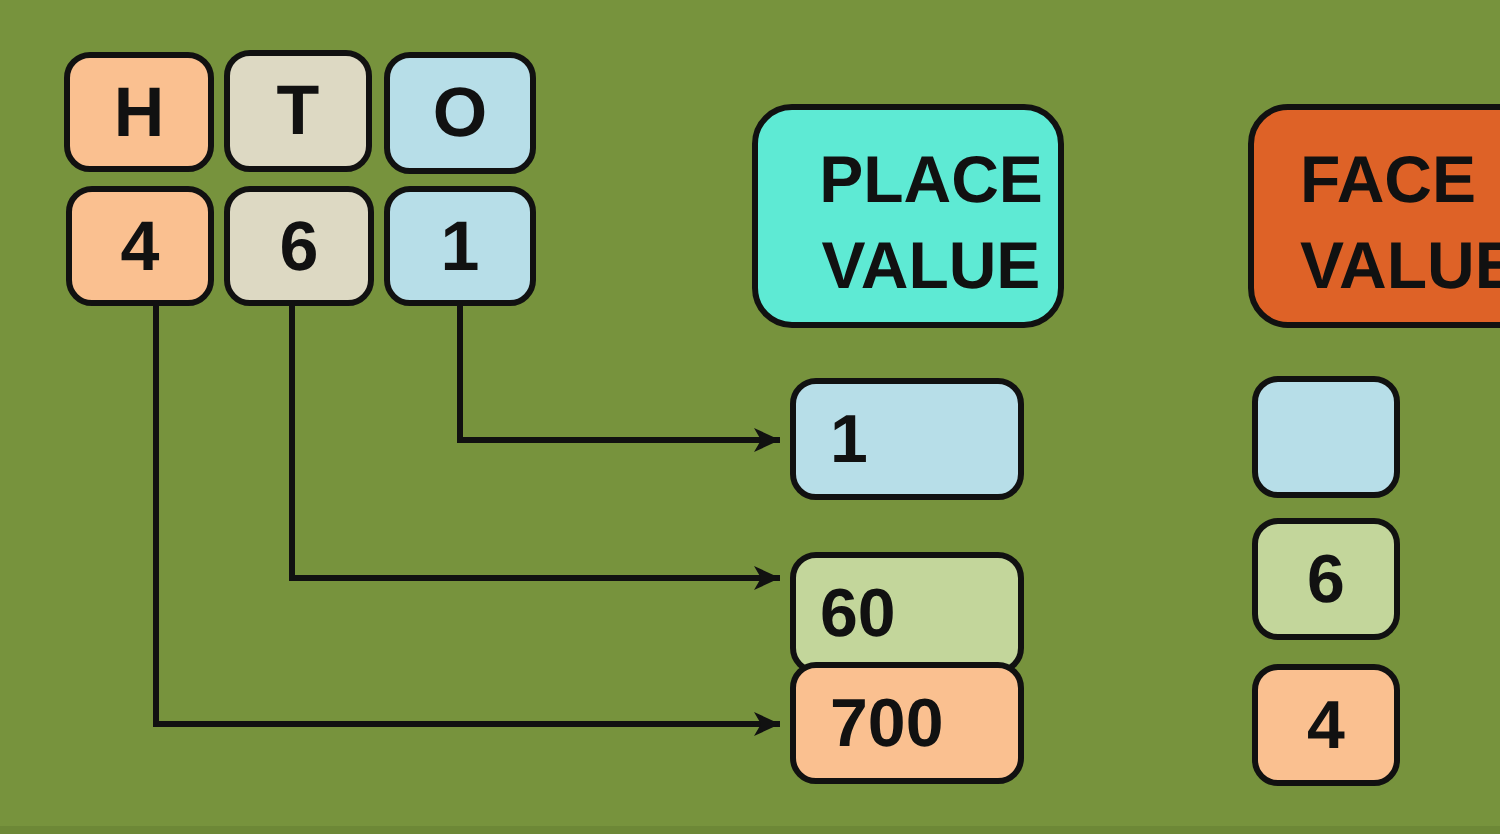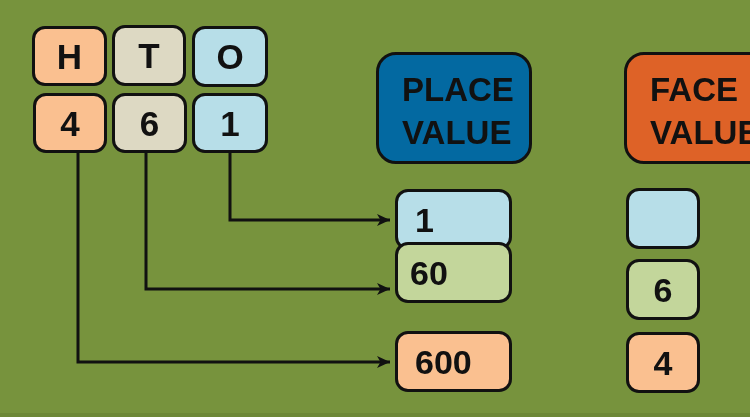--- a/index.html
+++ b/index.html
@@ -24,21 +24,21 @@
     display:flex;
     align-items:center;
     justify-content:center;
     font-size:35px;
     line-height:1;
   }
   .peach{background:#FAC090;}
   .tan{background:#DDD9C3;}
   .blue{background:#B7DEE8;}
   .lgreen{background:#C3D69B;}
-  .yellow{background:#0369a1;}
+  .yellow{background:#5eead4;text-align:center;}
   .orange{background:#DE6227;margin-left:39px;}
 
   
   .b-h  {left:32px;  top:26px; width:75px; height:60px;}
   .b-t  {left:112px; top:25px; width:74px; height:61px;}
   .b-o  {left:192px; top:26px; width:76px; height:61px;}
   .b-d4 {left:33px;  top:93px; width:74px; height:60px;}
   .b-d6 {left:112px; top:93px; width:75px; height:60px;}
   .b-d1 {left:192px; top:93px; width:76px; height:60px;}
 
@@ -56,21 +56,21 @@
   .b-fvh{left:585px; top:52px; width:153px; height:112px;}
 
   
   .pv{
     left:395px; width:117px; height:61px;
     justify-content:flex-start;
     padding-left:17px;
     font-size:34px;
   }
   .b-pv1  {top:189px;}
-  .b-pv60 {top:242px;padding-left:12px;}
+  .b-pv60 {top:276px;padding-left:12px;}
   .b-pv400{top:331px;}
 
   
   .fv{left:626px; width:74px; height:61px; font-size:34px;}
   .b-fv1{top:188px;}
   .b-fv6{top:259px;}
   .b-fv4{top:332px;}
 
   .connectors{position:absolute;left:0;top:0;width:750px;height:417px;}
 </style>
@@ -103,20 +103,20 @@
     <div>VALUE</div>
   </div>
 
   <div class="box orange hdr b-fvh">
     <div>FACE</div>
     <div>VALUE</div>
   </div>
 
   <div class="box blue pv b-pv1">1</div>
   <div class="box lgreen pv b-pv60">60</div>
-  <div class="box peach pv b-pv400">600</div>
+  <div class="box peach pv b-pv400">700</div>
 
   <div class="box blue fv b-fv1"></div>
   <div class="box lgreen fv b-fv6">6</div>
   <div class="box peach fv b-fv4">4</div>
 
   <div class="bottom-strip"></div>
 </div>
 
 </body></html>

